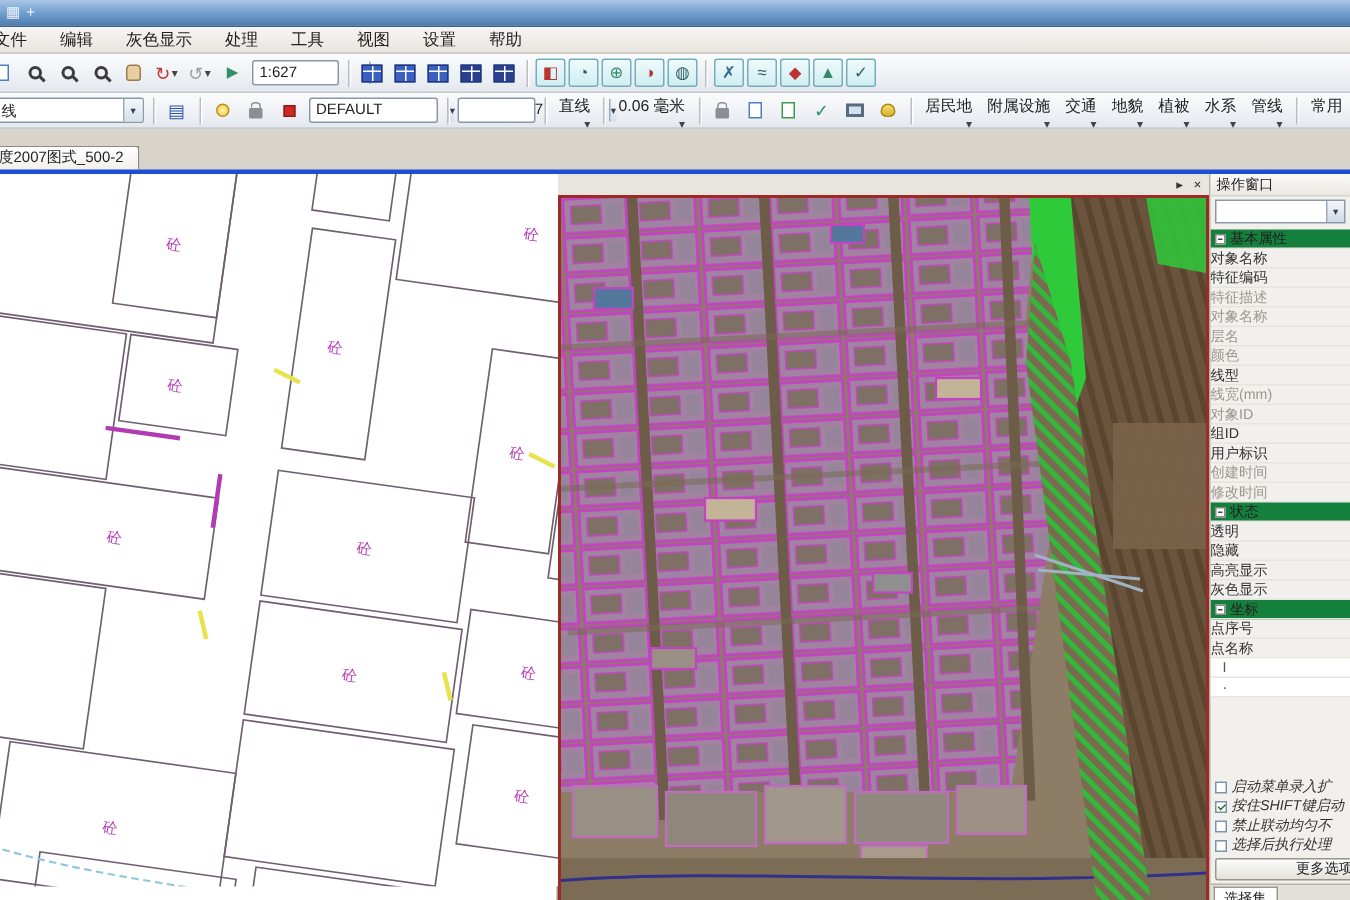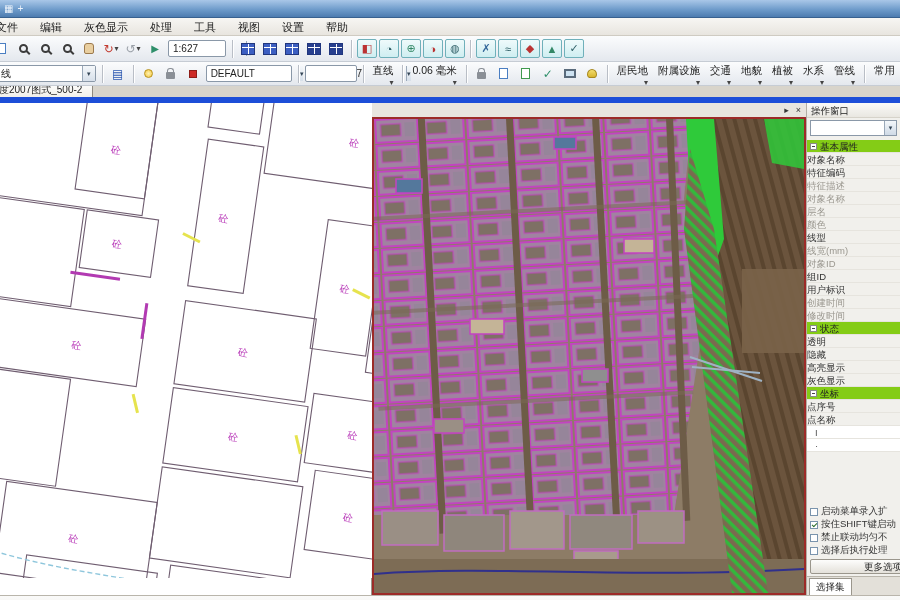--- a/index.html
+++ b/index.html
@@ -44,45 +44,45 @@
   .chipb { width:9px; height:9px; background:#111; display:inline-block; margin-right:3px; }
   .doc { width:9px; height:11px; background:#fff; border:1px solid #4a7ec2; display:inline-block; }
   .doc.g { border-color:#3f9a4e; }
   .mon { width:12px; height:9px; border:2px solid #5a6b7c; background:#cfe3f2; display:inline-block; }
   .cyl { width:10px; height:9px; background:linear-gradient(#f3dd6e,#d8b52e); border:1px solid #a8881c; border-radius:50% 50% 40% 40% / 60% 60% 40% 40%; display:inline-block; }
   .layersic { font-size:12px; color:#2b57b0; }
   .dashline { display:inline-block; width:16px; height:2px; background:#222; margin-right:3px; }
   .catbtn { display:inline-flex; align-items:flex-end; padding:0 5px; height:20px; font-size:10.5px; color:#222;flex-direction:column; }
 
   
-  .doctabs { height:17px; background:#d8d4cb; border-bottom:6px solid #1d4ed8; display:flex; align-items:flex-end; overflow:hidden; }
+  .doctabs { height:30px; background:#d8d4cb; border-bottom:3px solid #1d4ed8; display:flex; align-items:flex-end; overflow:hidden; }
   .doctab { height:16px; background:linear-gradient(#ffffff,#f2f0ea); border:1px solid #8f8a80; border-bottom:none; border-radius:2px 2px 0 0; padding:0 10px 0 4px; line-height:15px; font-size:10px; color:#222; margin-left:-6px; white-space:nowrap; }
 
   
   .main { display:flex; height:492px; }
   .mapcol { width:372px; background:#fff; border-right:1px solid #9a968c; position:relative; }
   .centercol { width:434px; display:flex; flex-direction:column; background:#e8e5df; }
   .view3d-head { height:14px; display:flex; align-items:center; justify-content:flex-end; gap:3px; padding-right:3px; background:#e8e5df; }
   .view3d-head .hb { font-size:9px; color:#333; line-height:12px; padding:0 2px; }
   .view3d { flex:1; border:2px solid #9c2b28; background:#8d7c66; position:relative; overflow:hidden; }
 
   
   .rpanel { width:94px; background:#f1f0ec; border-left:1px solid #b3afa5; display:flex; flex-direction:column; font-size:9.5px; overflow:hidden; }
   .rp-head { height:15px; line-height:15px; padding-left:4px; color:#222; background:linear-gradient(#fafaf8,#e9e7e1); border-bottom:1px solid #d6d3ca; white-space:nowrap; }
   .rp-combo { margin:2px 3px; height:16px; background:#fff; border:1px solid #8a98a8; display:flex; align-items:center; justify-content:flex-end; }
   .rp-combo .arrow { width:12px; height:100%; background:linear-gradient(#f4f7fa,#cfdae6); border-left:1px solid #9aa8b8; display:flex; align-items:center; justify-content:center; font-size:7px; color:#345; }
   .plist { margin-top:2px; }
   .prow { height:13px; line-height:13px; color:#333; border-bottom:1px solid #e6e4de; white-space:nowrap; overflow:hidden; }
-  .prow.group { background:#84cc16; color:#222; padding-left:3px; display:flex; align-items:center; gap:3px; }
+  .prow.group { background:#15803d; color:#222; padding-left:3px; display:flex; align-items:center; gap:3px; }
   .prow.muted { color:#9a978f; }
   .prow.valrow { background:#fff; padding-left:8px; color:#555; }
   .expbox { width:7px; height:7px; border:1px solid #8a8a8a; background:#fff; position:relative; flex:0 0 auto; }
   .expbox::after { content:""; position:absolute; left:1px; top:2.5px; width:3px; height:1px; background:#444; }
   .rp-spacer { flex:1; }
-  .cbrow { display:flex; align-items:center; gap:3px; height:13px; padding-left:3px; color:#333; white-space:nowrap; overflow:hidden; }
+  .cbrow { display:flex; align-items:center; gap:3px; height:13px; padding-left:3px; color:#333; white-space:nowrap; overflow:hidden;font-style:italic; }
   .cb { width:8px; height:8px; border:1px solid #7a94ad; background:#fff; position:relative; flex:0 0 auto; }
   .cb.checked::after { content:""; position:absolute; left:1px; top:1px; width:4px; height:2px; border-left:1.5px solid #2a6e2a; border-bottom:1.5px solid #2a6e2a; transform:rotate(-45deg); }
   .morebtn { margin:2px 0 2px 3px; height:15px; background:linear-gradient(#fdfdfc,#e4e1da); border:1px solid #9a968c; border-radius:2px; font-size:9.5px; color:#222; text-align:right; padding-right:2px; line-height:13px; white-space:nowrap; overflow:hidden; width:95px; }
   .rp-tabs { height:19px; background:#e3e0d9; border-top:1px solid #b9b5ab; display:flex; align-items:flex-end; }
   .rp-tab { height:17px; background:#fff; border:1px solid #9a968c; border-bottom:none; padding:0 6px; line-height:16px; font-size:9.5px; color:#222; margin-left:2px;font-family:Liberation Serif, serif; }
 
   
   .statusbar { height:22px; background:linear-gradient(#fafaf9,#ecebe8); border-top:1px solid #b9b5ab; display:flex; align-items:center; font-size:10px; color:#111; overflow:hidden; }
   .status-left { white-space:nowrap; margin-left:-7px; }
 </style>

